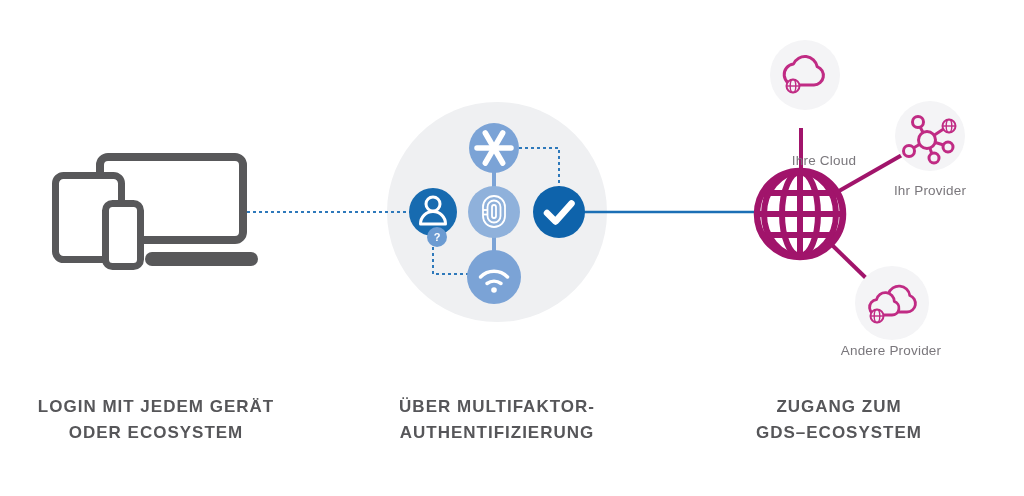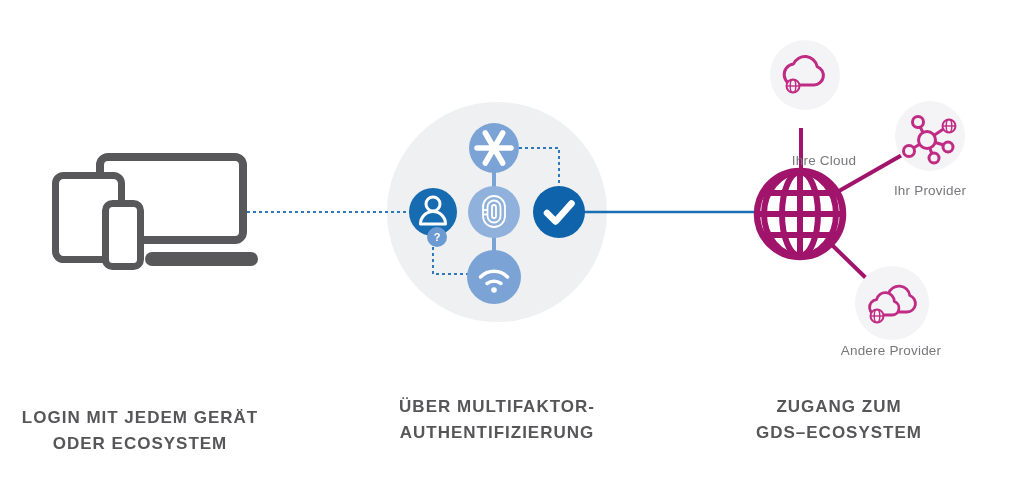--- a/index.html
+++ b/index.html
@@ -31,21 +31,21 @@
   .sat-provider{left:855px;top:266px;width:74px;height:74px;}
   
   .sat-label{position:absolute;z-index:2;color:#7a777c;font-size:13.5px;font-weight:500;
              text-align:center;letter-spacing:0.2px;}
   .lbl-cloud{left:754px;top:111px;width:140px;margin-top:42px;}
   .lbl-network{left:860px;top:183px;width:140px;}
   .lbl-provider{left:811px;top:343px;width:160px;}
   
   .caption{position:absolute;top:394px;width:280px;text-align:center;color:#565659;
            font-size:17px;font-weight:bold;letter-spacing:1px;line-height:26px;z-index:2;}
-  .cap-left{left:0;margin-top:11px;}
+  .cap-left{left:16px;}
   .cap-middle{left:357px;}
   .cap-right{left:699px;}
 </style>
 </head>
 <body>
 
 <div class="canvas">
 
   <div class="big-circle"></div>
 

